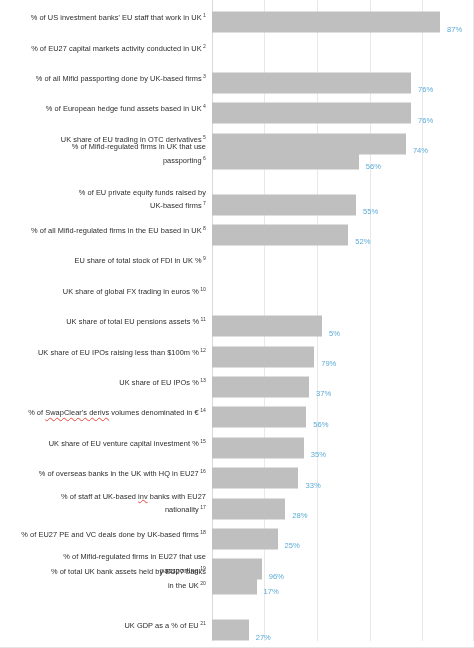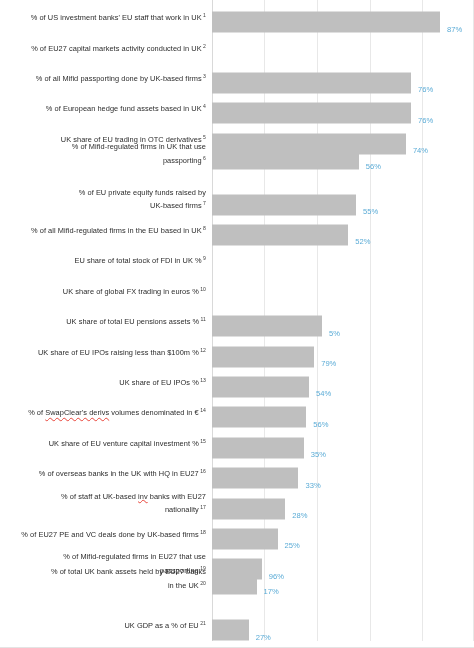--- a/index.html
+++ b/index.html
@@ -183,21 +183,21 @@
         <div class="row-label">UK share of EU IPOs raising less than $100m %<span class="sup"> 12</span></div>
         <div class="bar-wrap">
           <div class="bar" style="width: 102.18px; background: rgb(191, 191, 191);"></div>
           <span class="bar-value" style="color: rgb(90, 171, 214);">79%</span>
         </div>
       </div>
       <div class="row" style="top: 366.8px;">
         <div class="row-label">UK share of EU IPOs %<span class="sup"> 13</span></div>
         <div class="bar-wrap">
           <div class="bar" style="width: 96.94px; background: rgb(191, 191, 191);"></div>
-          <span class="bar-value" style="color: rgb(90, 171, 214);">54%</span>
+          <span class="bar-value" style="color: rgb(90, 171, 214);">37%</span>
         </div>
       </div>
       <div class="row" style="top: 397.2px;">
         <div class="row-label">% of <span class="misspell">SwapClear's derivs</span> volumes denominated in €<span class="sup"> 14</span></div>
         <div class="bar-wrap">
           <div class="bar" style="width: 94.32px; background: rgb(191, 191, 191);"></div>
           <span class="bar-value" style="color: rgb(90, 171, 214);">56%</span>
         </div>
       </div>
       <div class="row" style="top: 427.6px;">

